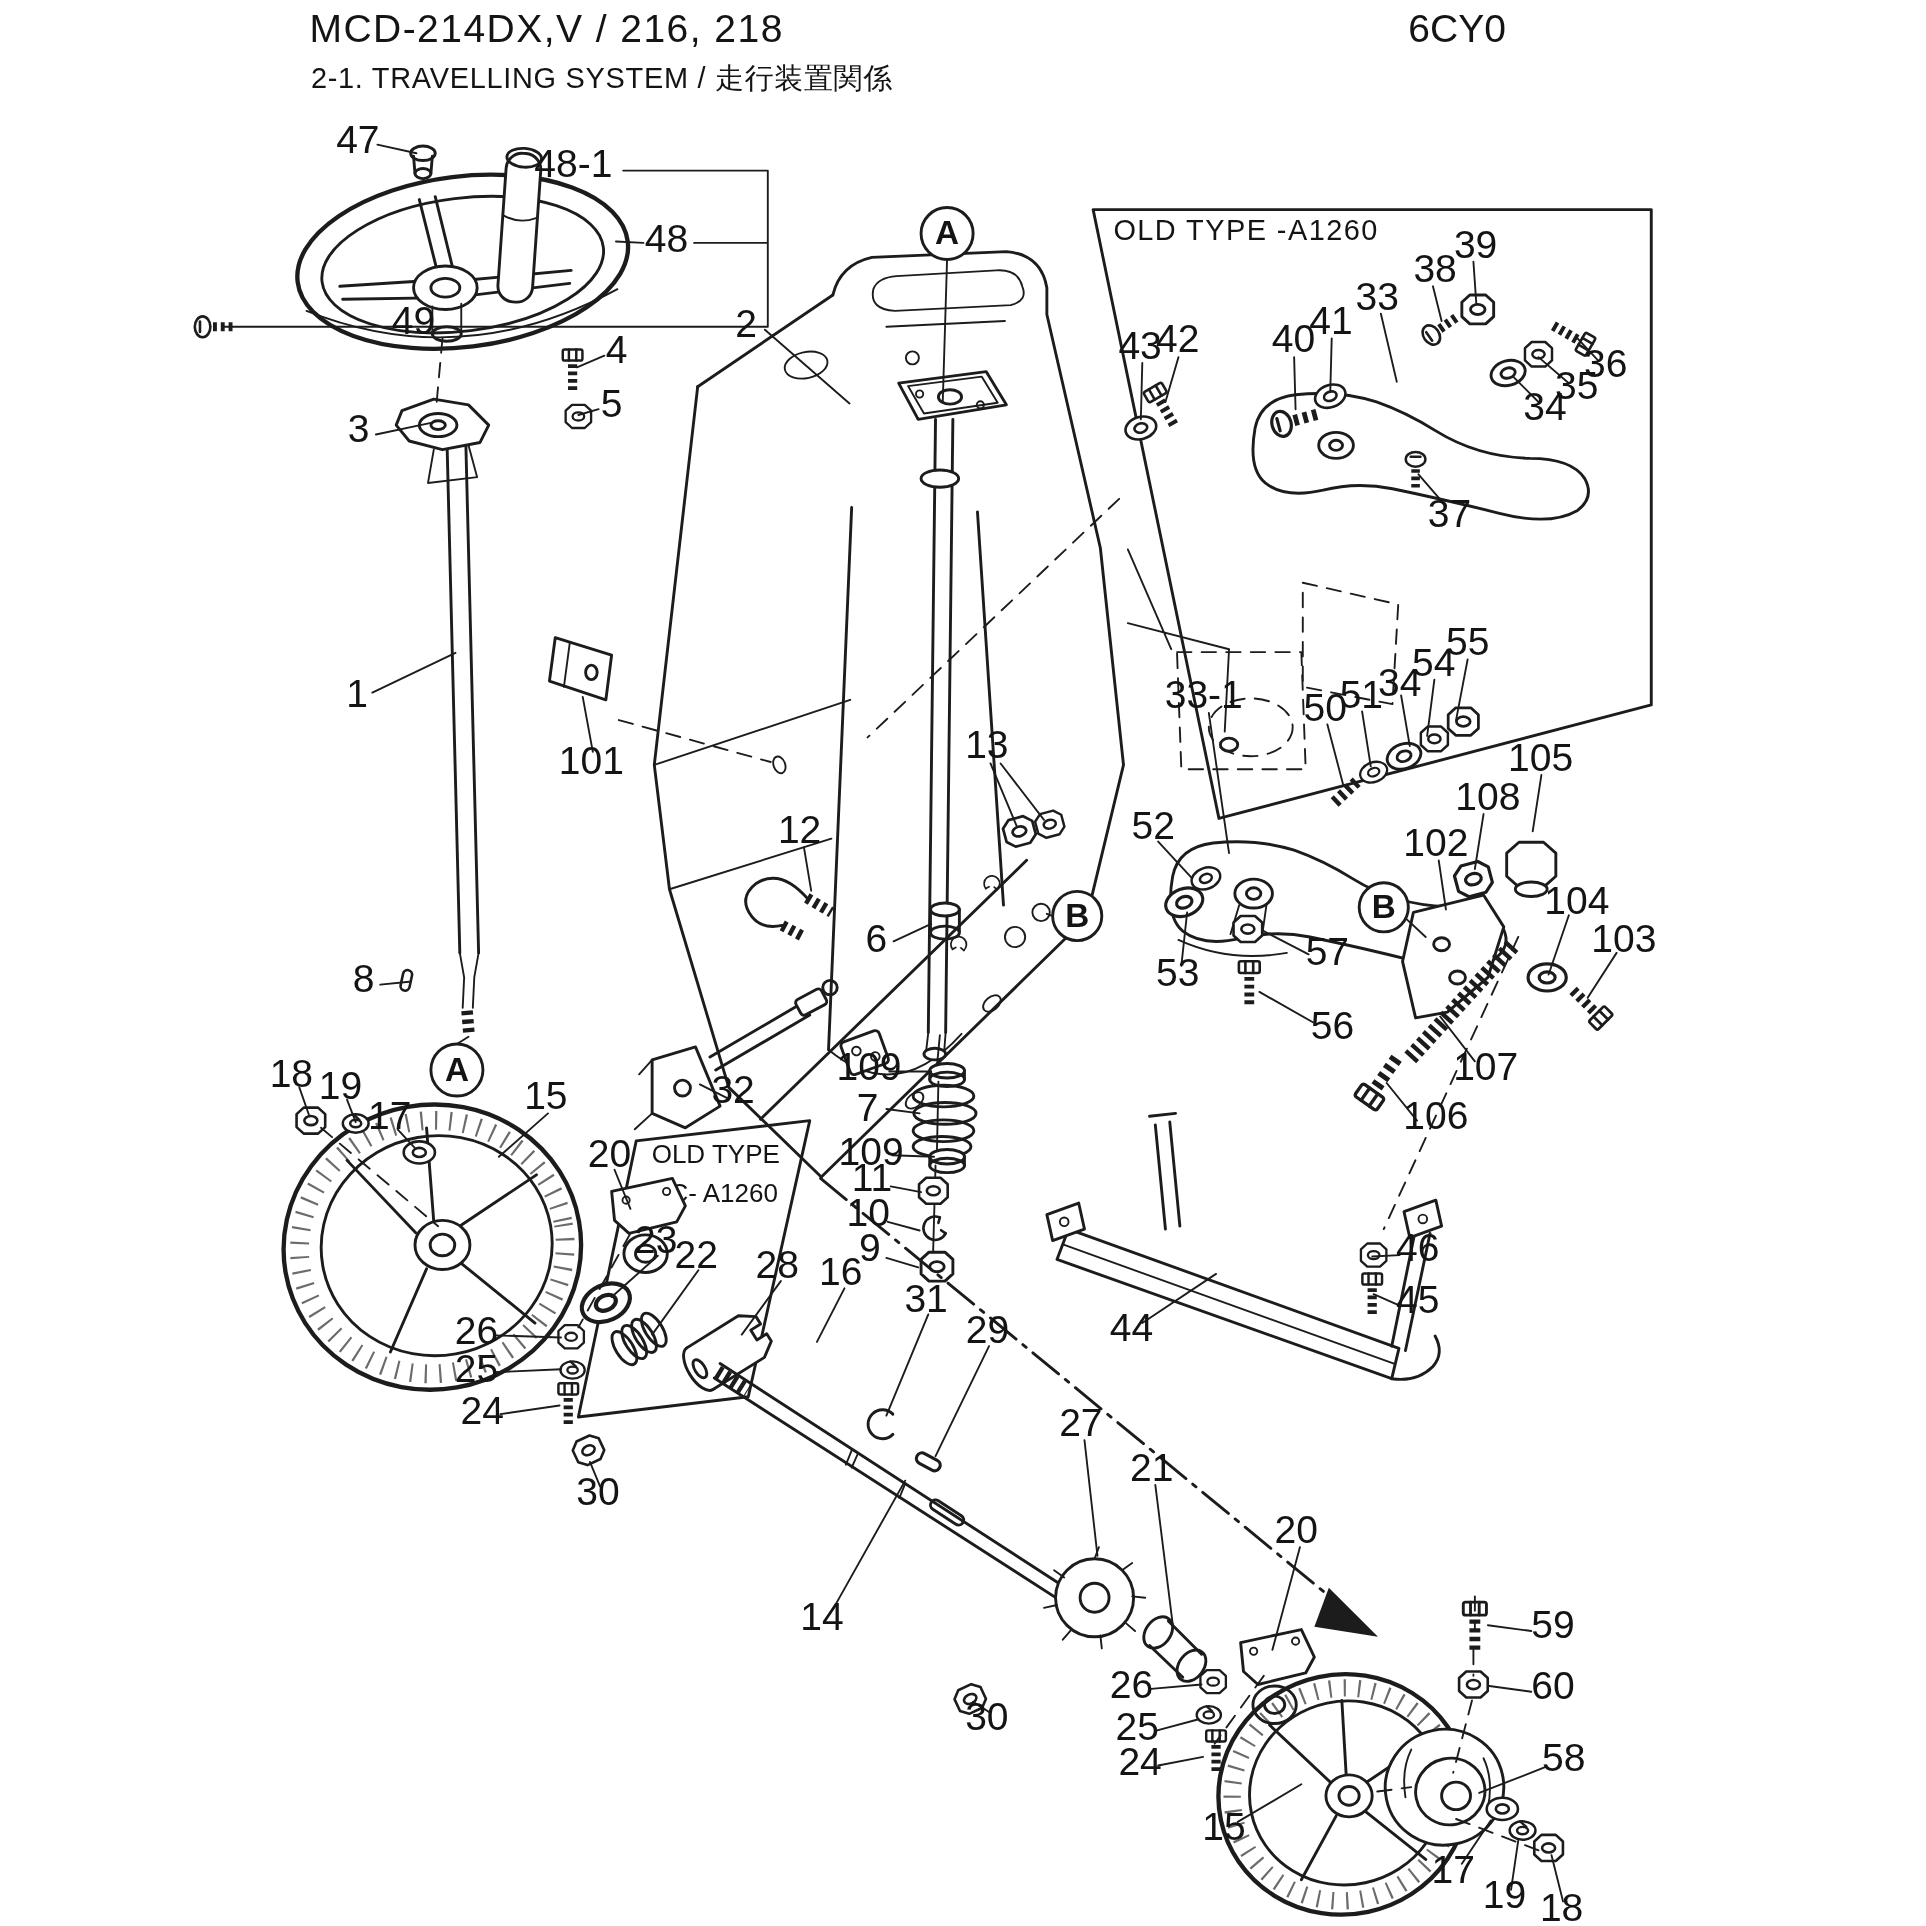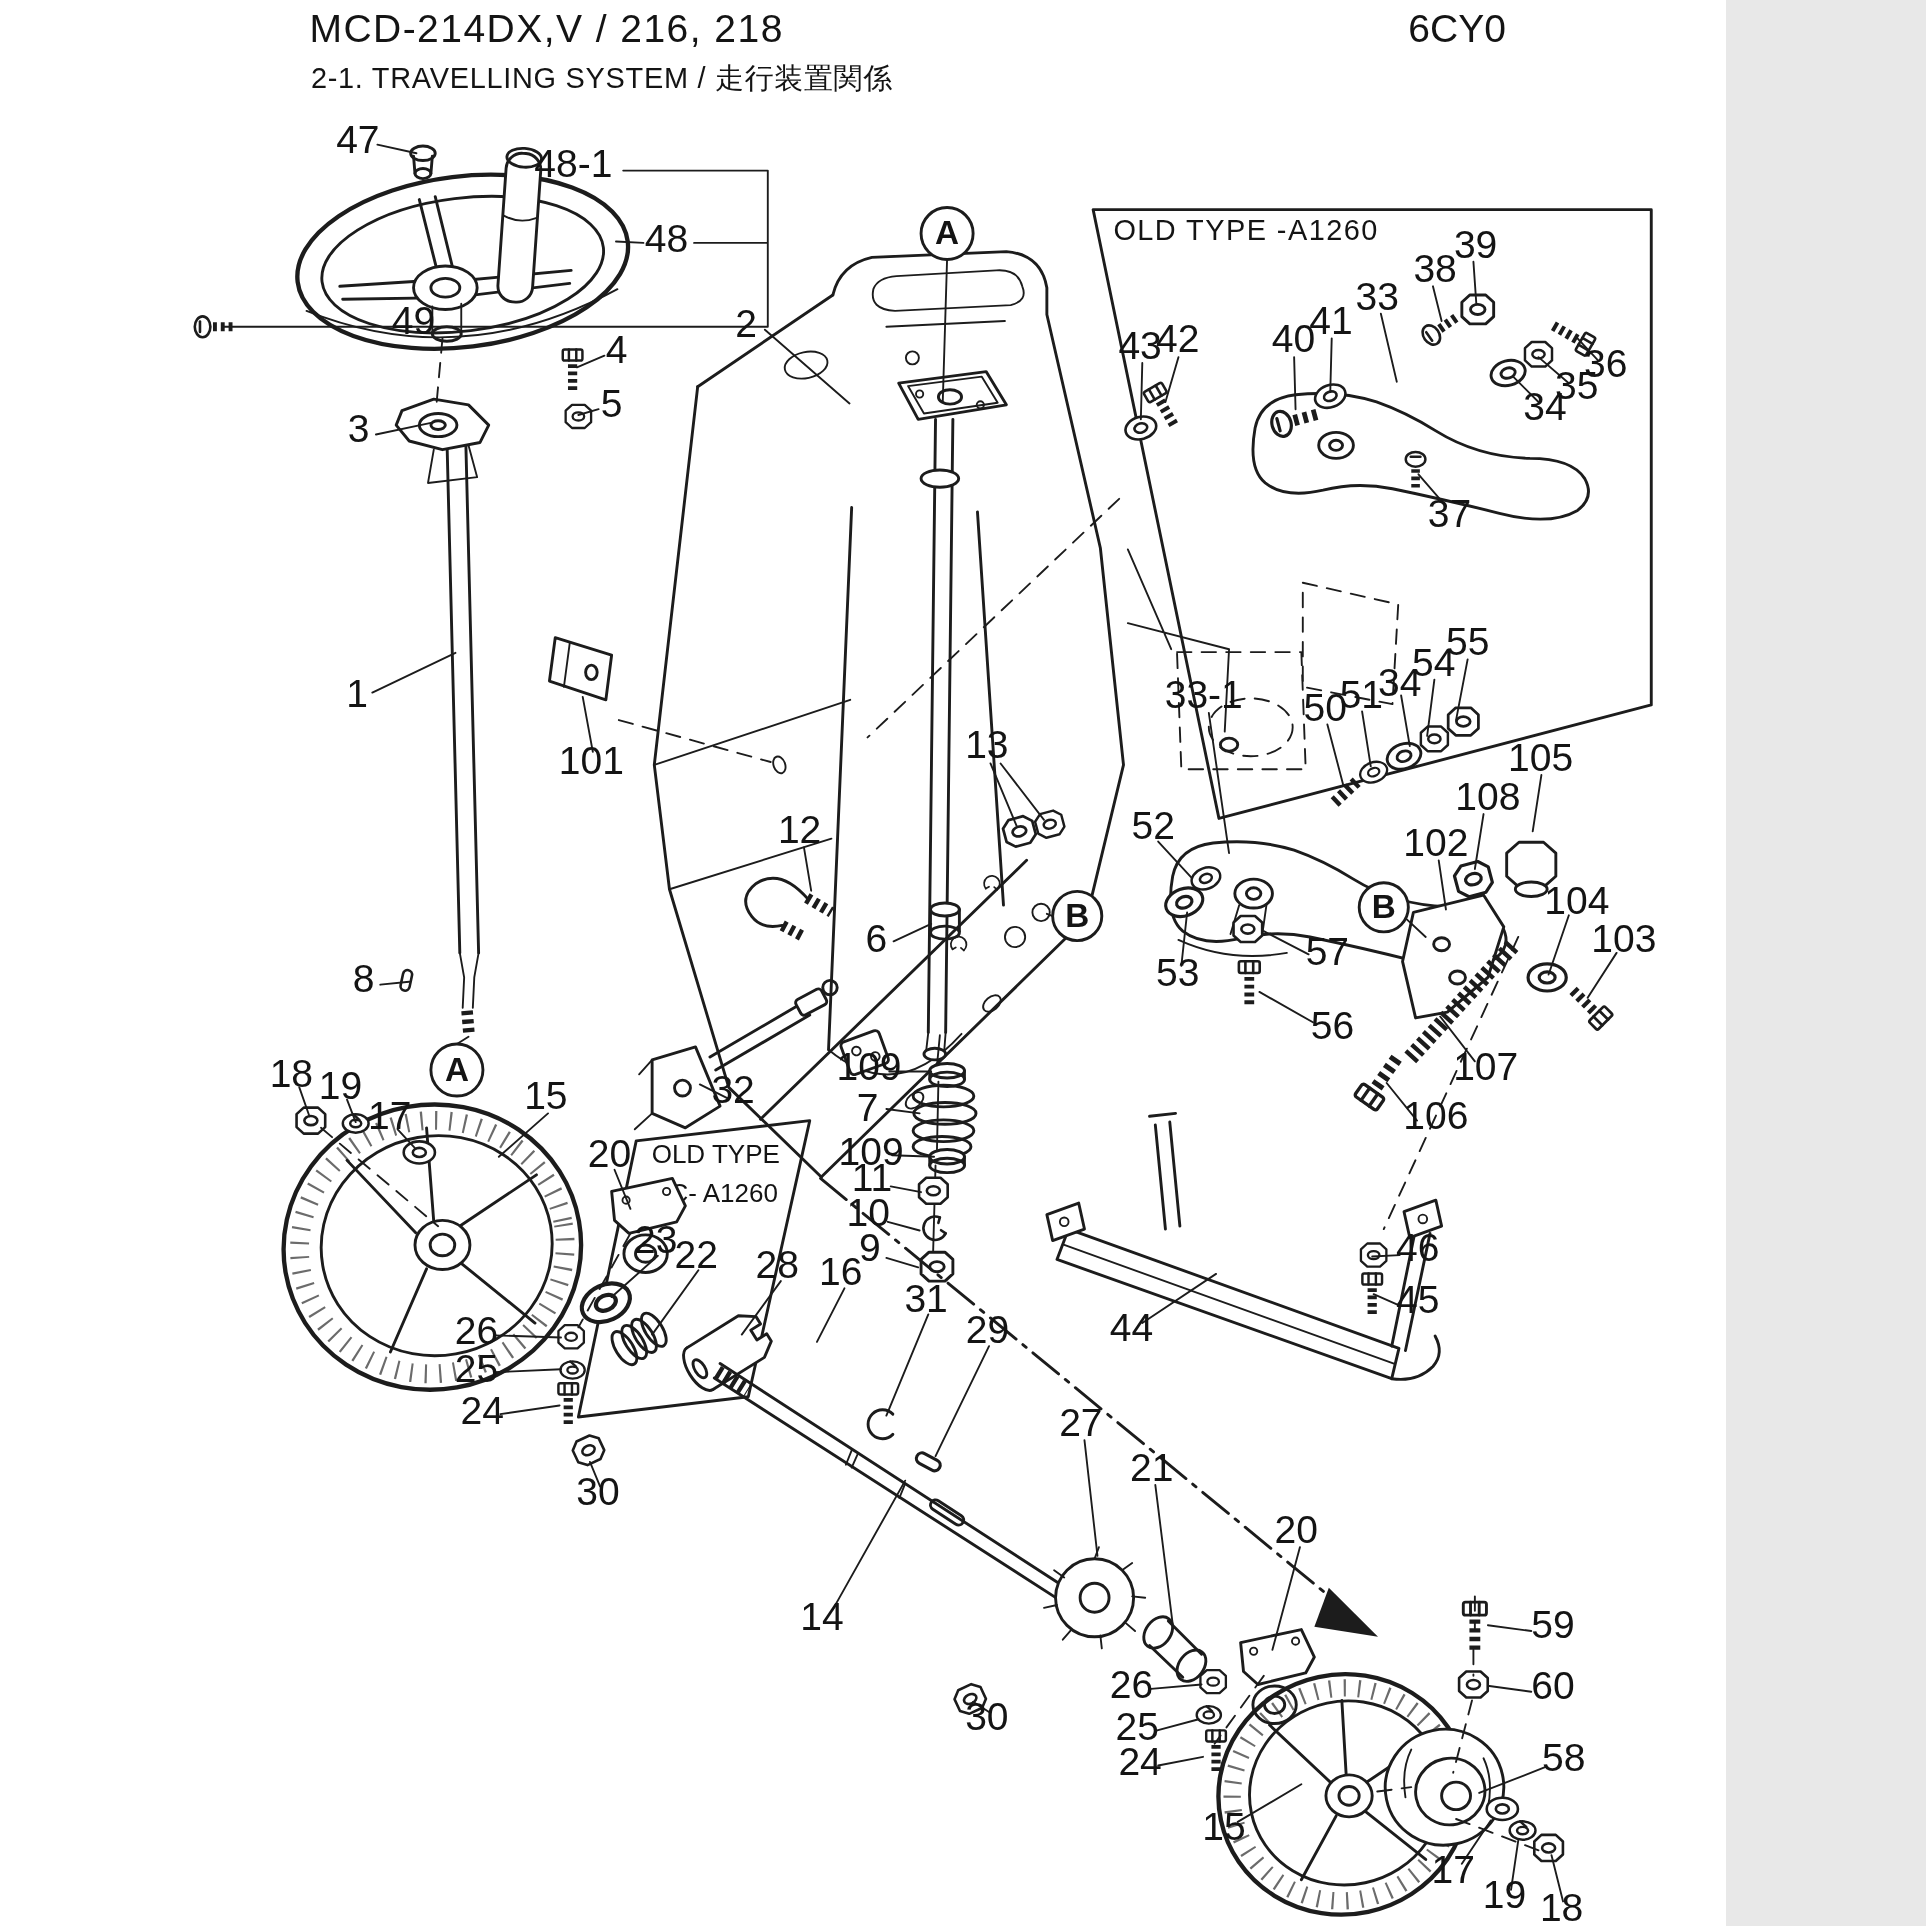--- a/index.html
+++ b/index.html
@@ -1,16 +1,16 @@
 <!DOCTYPE html>
 <html style="font-size:11.6px"><head>
 <meta charset="utf-8">
 <style>
   html,body{margin:0;padding:0;background:#e8e8e8;}
-  .page{position:relative;width:1726px;height:1926px;background:#ffffff;overflow:hidden;
+  .page{position:relative;width:1926px;height:1926px;background:#ffffff;overflow:hidden;
         font-family:"Liberation Sans",sans-serif;}
   svg{position:absolute;inset:0;}
   .ln{stroke:#1c1c1c;stroke-width:4;fill:none;stroke-linecap:round;stroke-linejoin:round;}
   .thin{stroke-width:2.6;}
   .thick{stroke-width:6;}
   .fillw{fill:#ffffff;}
   .dash{stroke-dasharray:20 14;}
   .dashdot{stroke-dasharray:46 12 6 12;}
   .thread{stroke:#1c1c1c;fill:none;stroke-dasharray:6 6;}
   .stipple{stroke:#1c1c1c;fill:none;stroke-dasharray:3 17;opacity:.65;}

